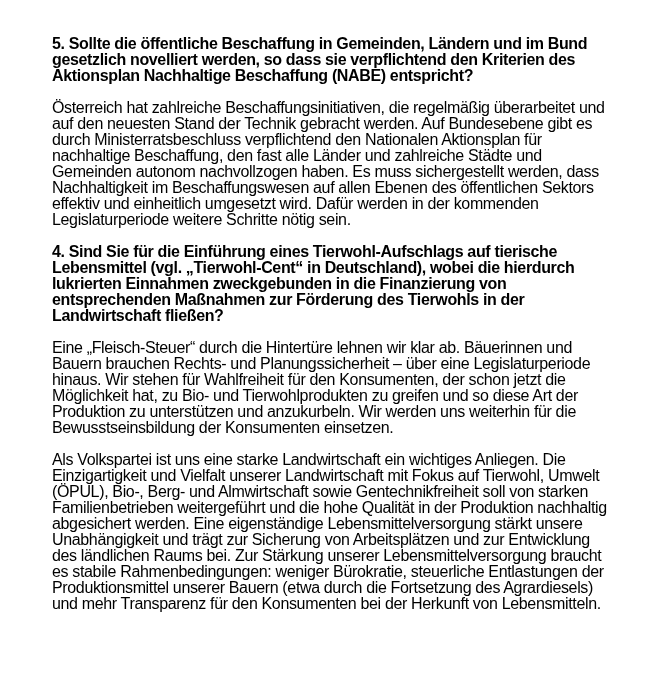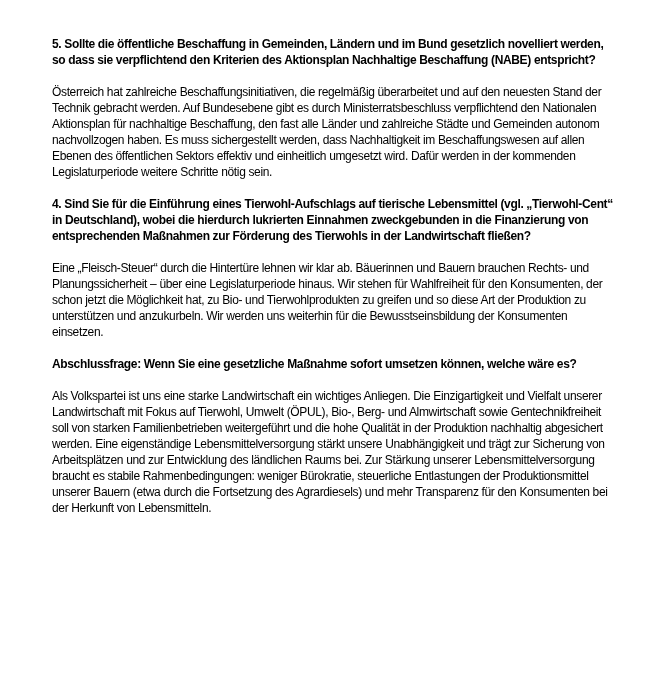--- a/index.html
+++ b/index.html
@@ -8,21 +8,21 @@
     background: #ffffff;
   }
   .page {
     position: relative;
     box-sizing: border-box;
     width: 666px;
     height: 692px;
     background: #ffffff;
     color: #000000;
     font-family: "Liberation Sans", sans-serif;
-    font-size: 12px;
+    font-size: 16px;
     line-height: 16px;
     letter-spacing: -0.35px;
     padding: 36px 50px 20px 52px;
     overflow: hidden;
   }
   .page p {
     margin: 0 0 16px 0;
   }
   .question {
     font-weight: 700;
@@ -32,15 +32,14 @@
   }
 </style>
 </head>
 <body>
 
 <div class="page">
   <p class="question">5. Sollte die öffentliche Beschaffung in Gemeinden, Ländern und im Bund gesetzlich novelliert werden, so dass sie verpflichtend den Kriterien des Aktionsplan Nachhaltige Beschaffung (NABE) entspricht?</p>
   <p class="answer">Österreich hat zahlreiche Beschaffungsinitiativen, die regelmäßig überarbeitet und auf den neuesten Stand der Technik gebracht werden. Auf Bundesebene gibt es durch Ministerratsbeschluss verpflichtend den Nationalen Aktionsplan für nachhaltige Beschaffung, den fast alle Länder und zahlreiche Städte und Gemeinden autonom nachvollzogen haben. Es muss sichergestellt werden, dass Nachhaltigkeit im Beschaffungswesen auf allen Ebenen des öffentlichen Sektors effektiv und einheitlich umgesetzt wird. Dafür werden in der kommenden Legislaturperiode weitere Schritte nötig sein.</p>
   <p class="question">4. Sind Sie für die Einführung eines Tierwohl-Aufschlags auf tierische Lebensmittel (vgl. „Tierwohl-Cent“ in Deutschland), wobei die hierdurch lukrierten Einnahmen zweckgebunden in die Finanzierung von entsprechenden Maßnahmen zur Förderung des Tierwohls in der Landwirtschaft fließen?</p>
   <p class="answer">Eine „Fleisch-Steuer“ durch die Hintertüre lehnen wir klar ab. Bäuerinnen und Bauern brauchen Rechts- und Planungssicherheit – über eine Legislaturperiode hinaus. Wir stehen für Wahlfreiheit für den Konsumenten, der schon jetzt die Möglichkeit hat, zu Bio- und Tierwohlprodukten zu greifen und so diese Art der Produktion zu unterstützen und anzukurbeln. Wir werden uns weiterhin für die Bewusstseinsbildung der Konsumenten einsetzen.</p>
-  <p class="question final-question">Abschlussfrage: Wenn Sie eine gesetzliche Maßnahme sofort umsetzen können, welche wäre es?</p>
   <p class="answer">Als Volkspartei ist uns eine starke Landwirtschaft ein wichtiges Anliegen. Die Einzigartigkeit und Vielfalt unserer Landwirtschaft mit Fokus auf Tierwohl, Umwelt (ÖPUL), Bio-, Berg- und Almwirtschaft sowie Gentechnikfreiheit soll von starken Familienbetrieben weitergeführt und die hohe Qualität in der Produktion nachhaltig abgesichert werden. Eine eigenständige Lebensmittelversorgung stärkt unsere Unabhängigkeit und trägt zur Sicherung von Arbeitsplätzen und zur Entwicklung des ländlichen Raums bei. Zur Stärkung unserer Lebensmittelversorgung braucht es stabile Rahmenbedingungen: weniger Bürokratie, steuerliche Entlastungen der Produktionsmittel unserer Bauern (etwa durch die Fortsetzung des Agrardiesels) und mehr Transparenz für den Konsumenten bei der Herkunft von Lebensmitteln.</p>
 </div>
 
 </body></html>

